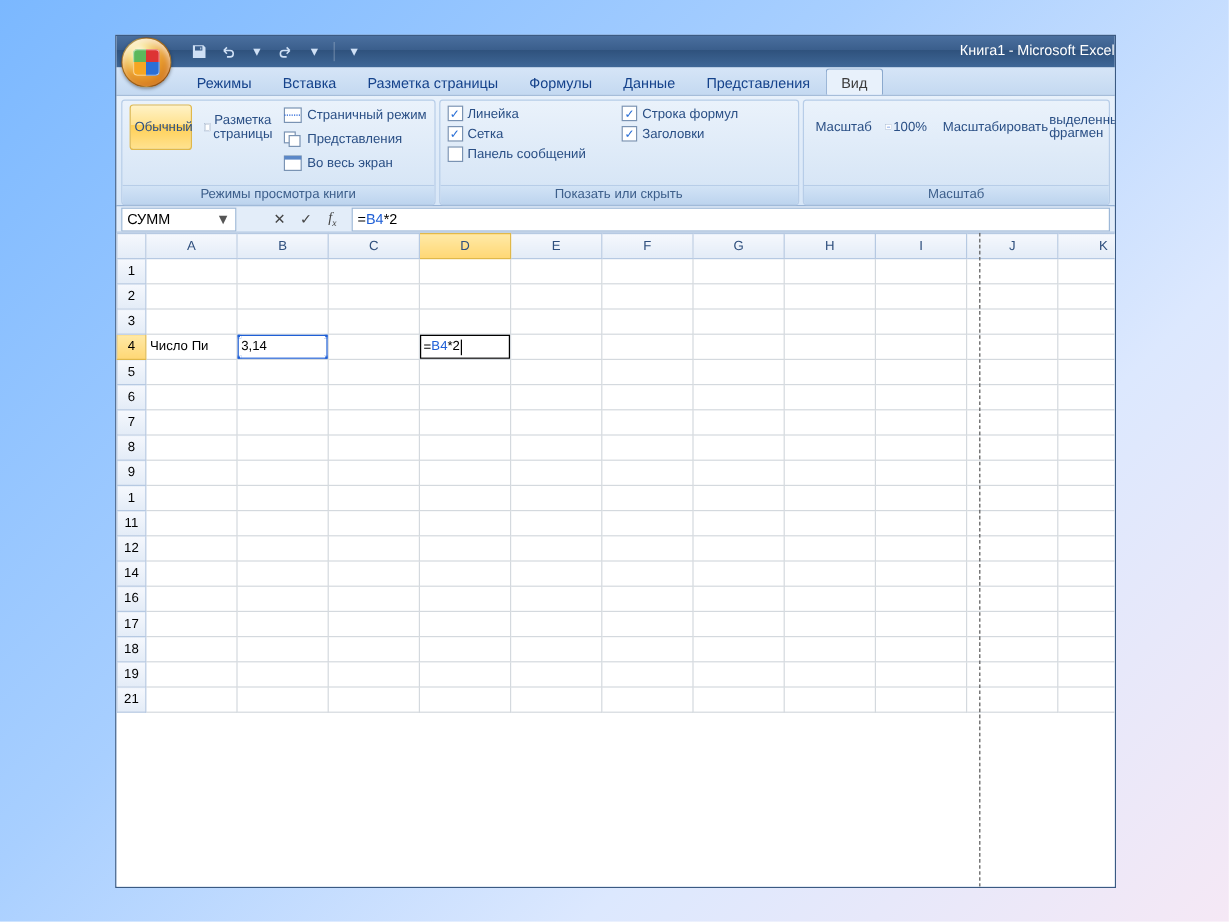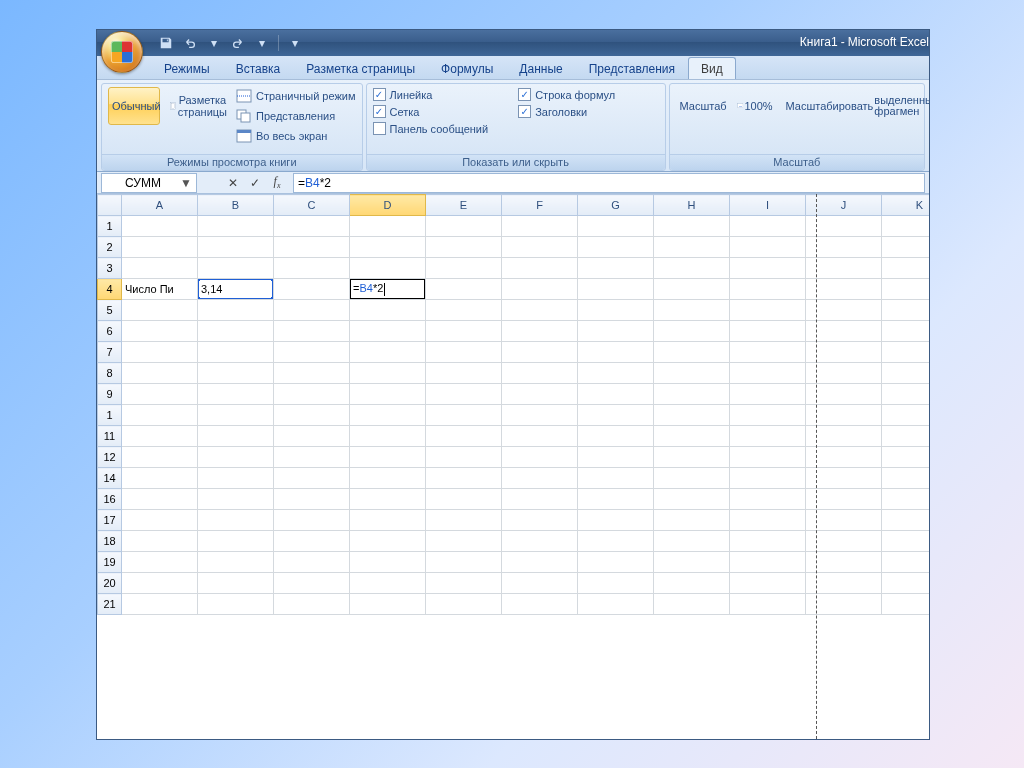--- a/index.html
+++ b/index.html
@@ -174,21 +174,21 @@
   }
   .namebox {
     width: 96px; height:20px;
     margin-left:4px;
     background:#fff;
     border:1px solid #9db8d8;
     display:flex; align-items:center;
     padding:0 4px;
     position:relative;
   }
-  .namebox-text { flex:1; text-align:center; }
+  .namebox-text { flex:1; }
   .namebox-dd {
     width:12px; color:#555;
   }
   .fbar-btns {
     display:flex; align-items:center;
     margin-left:10px;
     gap:2px;
   }
   .fbar-btns .fb {
     width:20px; height:18px;
@@ -724,34 +724,20 @@
             <td class="colstd"></td>
             <td class="colstd"></td>
             <td class="colstd"></td>
             <td class="colstd"></td>
             <td class="colstd"></td>
             <td class="colstd"></td>
             <td class="colstd"></td>
             <td class="colstd"></td>
           </tr>
           <tr>
-            <td class="rowhead" style="text-align:center;background:linear-gradient(#f5f8fd,#e3ecf7);border-color:#b6c9e2">20</td>
-            <td class="colstd"></td>
-            <td class="colstd"></td>
-            <td class="colstd"></td>
-            <td class="colstd"></td>
-            <td class="colstd"></td>
-            <td class="colstd"></td>
-            <td class="colstd"></td>
-            <td class="colstd"></td>
-            <td class="colstd"></td>
-            <td class="colstd"></td>
-            <td class="colstd"></td>
-          </tr>
-          <tr>
             <td class="rowhead" style="text-align:center;background:linear-gradient(#f5f8fd,#e3ecf7);border-color:#b6c9e2">21</td>
             <td class="colstd"></td>
             <td class="colstd"></td>
             <td class="colstd"></td>
             <td class="colstd"></td>
             <td class="colstd"></td>
             <td class="colstd"></td>
             <td class="colstd"></td>
             <td class="colstd"></td>
             <td class="colstd"></td>

